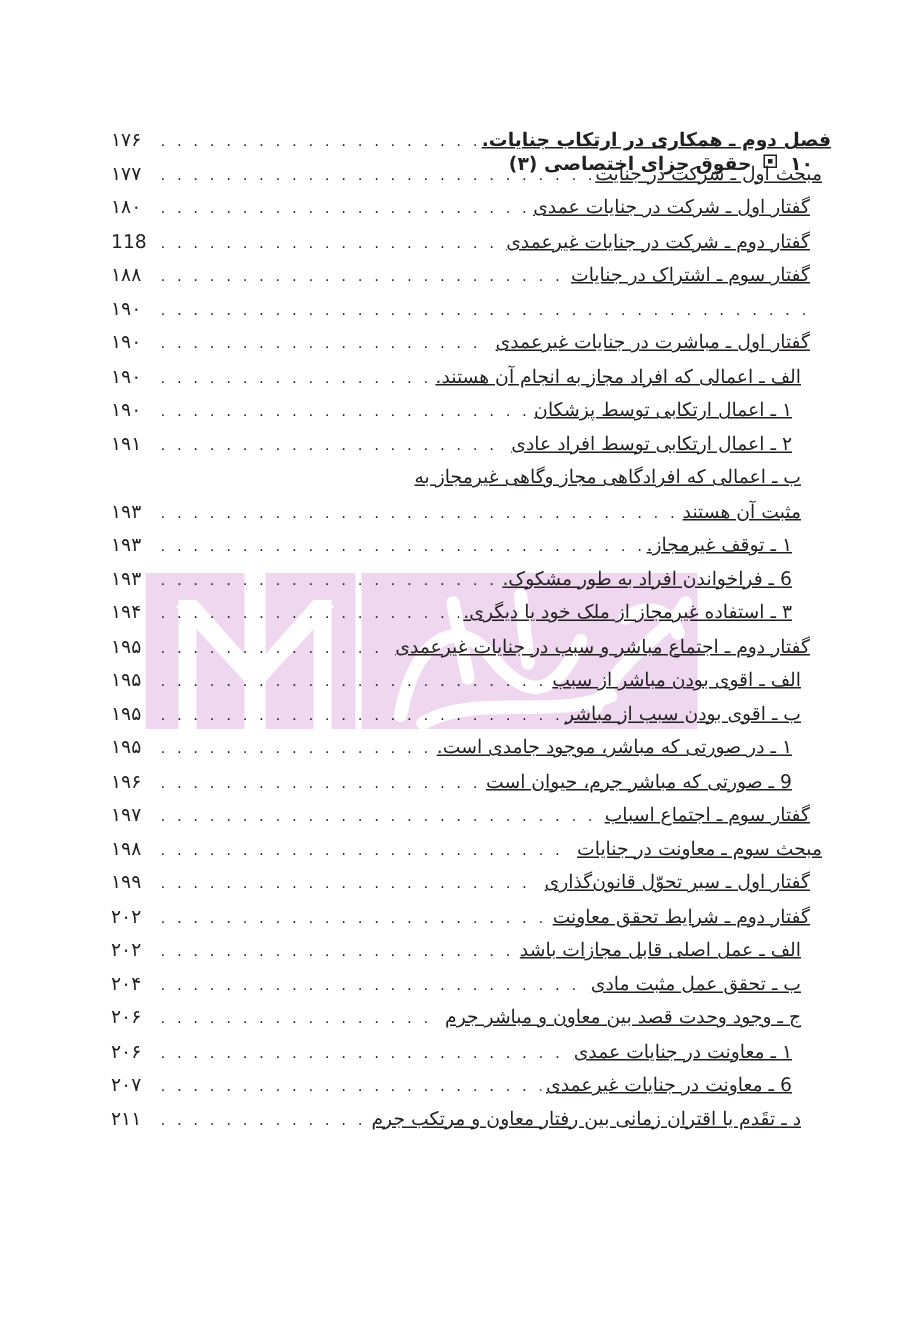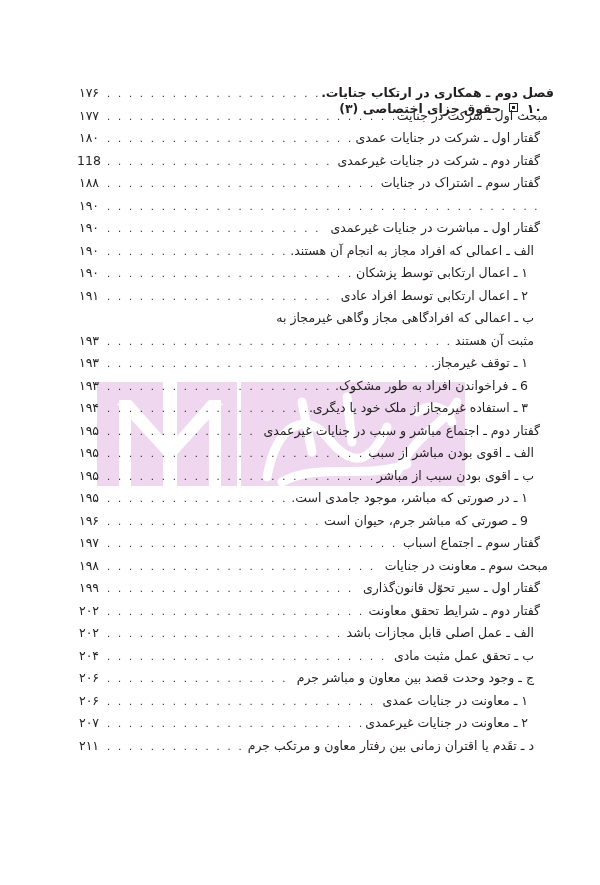--- a/index.html
+++ b/index.html
@@ -10,25 +10,25 @@
        background:#efd8ef;z-index:0;overflow:hidden;}
   .watermark svg{position:absolute;left:0;top:0;}
   .running-head{position:absolute;right:58px;top:53px;direction:rtl;
        font-weight:bold;font-size:12.5px;white-space:nowrap;z-index:2;margin-top:48px;}
   .running-head .sep{display:inline-block;width:7px;height:7px;border:1px solid #231f20;
        margin:0 4px;vertical-align:1px;position:relative;}
   .running-head .sep::after{content:"";position:absolute;left:2px;top:2px;width:3px;height:3px;background:#231f20;}
   .toc{position:absolute;left:74px;top:82px;width:480px;z-index:2;direction:rtl;}
   .row{position:relative;height:22.5px;line-height:22.5px;font-size:12.5px;
        display:flex;flex-direction:row;align-items:baseline;white-space:nowrap;}
-  .row .title{flex:0 0 auto;}
+  .row .title{flex:0 0 auto;text-decoration:underline;}
   .row .title.bold{font-weight:bold;}
   .row .leader{flex:1 1 auto;overflow:hidden;margin:0 3px;color:#231f20;letter-spacing:2.3px;
        direction:ltr;text-align:right;font-size:10px;}
-  .row .page{flex:0 0 auto;position:static;width:auto;height:auto;min-width:30px;text-align:center;direction:ltr;}
+  .row .page{flex:0 0 auto;position:static;width:auto;height:auto;min-width:30px;text-align:left;direction:ltr;}
 </style>
 </head>
 <body>
 
 <div class="page">
 
   <div class="watermark">
     <svg width="368" height="104" viewBox="0 0 368 104">
 
       <g fill="#ffffff">
@@ -189,21 +189,21 @@
         <span class="title">ج ـ وجود وحدت قصد بین معاون و مباشر جرم</span>
         <span class="leader">. . . . . . . . . . . . . . . . . . . . . . . . . . . . . . . . . . . . . . . . . . . . . . . . . . . . . . . . . . . . . . . . . . . . . . . . . . . . . . . . </span>
         <span class="page">۲۰۶</span>
       </div>
       <div class="row" style="padding-right: 26px;">
         <span class="title">۱ ـ معاونت در جنایات عمدی</span>
         <span class="leader">. . . . . . . . . . . . . . . . . . . . . . . . . . . . . . . . . . . . . . . . . . . . . . . . . . . . . . . . . . . . . . . . . . . . . . . . . . . . . . . . </span>
         <span class="page">۲۰۶</span>
       </div>
       <div class="row" style="padding-right: 26px;">
-        <span class="title">۲ ـ معاونت در جنایات غیرعمدی</span>
+        <span class="title">6 ـ معاونت در جنایات غیرعمدی</span>
         <span class="leader">. . . . . . . . . . . . . . . . . . . . . . . . . . . . . . . . . . . . . . . . . . . . . . . . . . . . . . . . . . . . . . . . . . . . . . . . . . . . . . . . </span>
         <span class="page">۲۰۷</span>
       </div>
       <div class="row" style="padding-right: 20px;">
         <span class="title">د ـ تقَدم یا اقتران زمانی بین رفتار معاون و مرتکب جرم</span>
         <span class="leader">. . . . . . . . . . . . . . . . . . . . . . . . . . . . . . . . . . . . . . . . . . . . . . . . . . . . . . . . . . . . . . . . . . . . . . . . . . . . . . . . </span>
         <span class="page">۲۱۱</span>
       </div>
     </div>
 </div>

